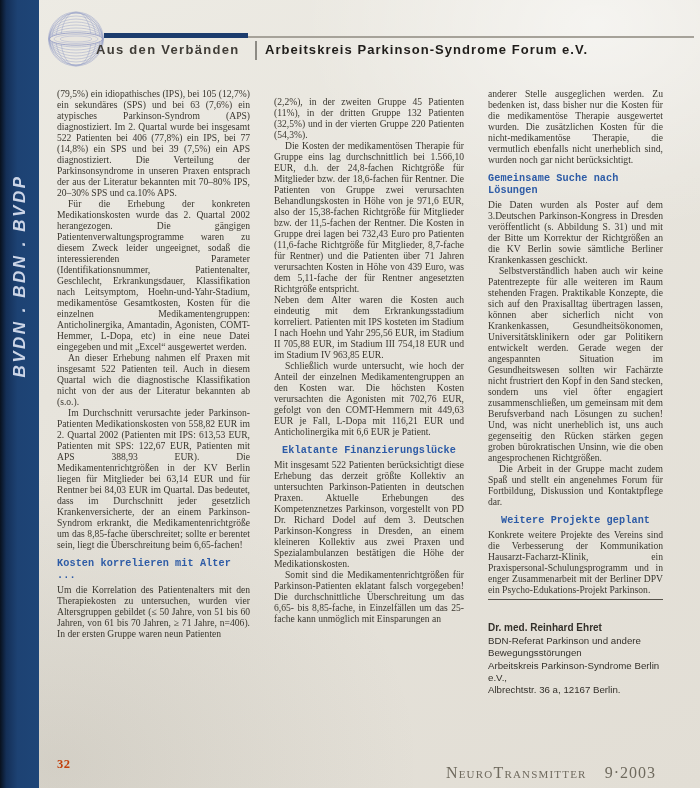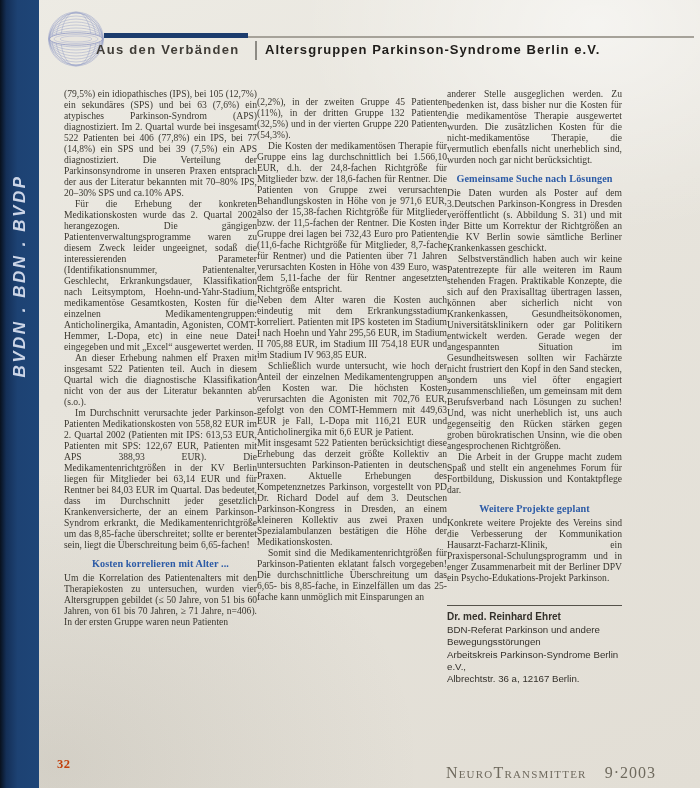--- a/index.html
+++ b/index.html
@@ -21,30 +21,30 @@
   
   .logo{position:absolute;left:46px;top:11px;width:60px;height:57px;}
   .rule-thick{position:absolute;left:104px;top:33px;width:144px;height:5px;background:#1c3c6d;}
   .rule-thin{position:absolute;left:248px;top:36px;width:446px;height:1.5px;background:#a6a299;}
   .section-label{position:absolute;left:96px;top:42px;font-family:"Liberation Sans",sans-serif;
     font-weight:bold;font-size:13px;letter-spacing:1.3px;color:#403d37;}
   .header-divider{position:absolute;left:255px;top:41px;width:1.6px;height:19px;background:#8d8b84;}
   .series-title{position:absolute;left:265px;top:42px;font-family:"Liberation Sans",sans-serif;
     font-weight:bold;font-size:13px;letter-spacing:1.05px;color:#1f1d1a;}
   
-  .columns{position:absolute;left:64px;top:88px;width:606px;display:flex;}
+  .columns{position:absolute;left:57px;top:88px;width:606px;display:flex;gap:24px;}
   .col{text-align:justify;font-size:9.6px;line-height:11px;}
   .col-1{width:193px;}.col-2{width:190px;margin-top:8px;}.col-3{width:175px;}
   .para{margin:0;}
   .para.indent{text-indent:11px;}
-  .heading{margin:8px 0 2px;text-align:center;font-family:Liberation Serif, serif;
+  .heading{margin:8px 0 2px;text-align:center;font-family:Liberation Mono, monospace;
     font-weight:bold;font-size:10.2px;line-height:12px;color:#2d5ba6;letter-spacing:.1px;}
   .heading>span{display:inline-block;text-align:left;}
   
-  .author-box{margin-top:22px;border-top:1.3px solid #55524a;padding-top:5px;text-align:left;
+  .author-box{margin-top:4px;border-top:1.3px solid #55524a;padding-top:22px;text-align:left;
     font-family:"Liberation Sans",sans-serif;font-size:9.7px;line-height:12.2px;color:#34312b;}
   .author-name{font-weight:bold;font-size:10px;margin-bottom:1px;}
   
   .page-number{position:absolute;left:57px;top:757px;font-weight:bold;font-size:12.5px;
     letter-spacing:.5px;color:#c2410c;}
   .journal-footer{position:absolute;right:44px;top:764px;font-size:16px;color:#6f6a5e;}
   .journal-name{font-variant:small-caps;letter-spacing:1.2px;}
   .issue{margin-left:14px;letter-spacing:1px;}
 </style>
 </head>
@@ -73,36 +73,37 @@
     <g fill="none" stroke="#a7aed1" stroke-width="0.5">
       <ellipse cx="30" cy="28" rx="22" ry="4.5"></ellipse>
       <ellipse cx="30" cy="28" rx="16" ry="3"></ellipse>
     </g>
   </svg>
 </div>
 <div class="rule-thick"></div>
 <div class="rule-thin"></div>
 <div class="section-label">Aus den Verbänden</div>
 <div class="header-divider"></div>
-<div class="series-title">Altersgruppen Parkinson-Syndrome Berlin e.V.</div>
+<div class="series-title">Arbeitskreis Parkinson-Syndrome Forum e.V.</div>
 
 <div class="columns">
   <div class="col col-1">
       <div class="para">(79,5%) ein idiopathisches (IPS), bei 105 (12,7%) ein sekundäres (SPS) und bei 63 (7,6%) ein atypisches Parkinson-Syndrom (APS) diagnostiziert. Im 2. Quartal wurde bei insgesamt 522 Patienten bei 406 (77,8%) ein IPS, bei 77 (14,8%) ein SPS und bei 39 (7,5%) ein APS diagnostiziert. Die Verteilung der Parkinsonsyndrome in unseren Praxen entsprach der aus der Literatur bekannten mit 70–80% IPS, 20–30% SPS und ca.10% APS.</div>
       <div class="para indent">Für die Erhebung der konkreten Medikationskosten wurde das 2. Quartal 2002 herangezogen. Die gängigen Patientenverwaltungsprogramme waren zu diesem Zweck leider ungeeignet, sodaß die interessierenden Parameter (Identifikationsnummer, Patientenalter, Geschlecht, Erkrankungsdauer, Klassifikation nach Leitsymptom, Hoehn-und-Yahr-Stadium, medikamentöse Gesamtkosten, Kosten für die einzelnen Medikamentengruppen: Anticholinergika, Amantadin, Agonisten, COMT-Hemmer, L-Dopa, etc) in eine neue Datei eingegeben und mit „Excel“ ausgewertet werden.</div>
       <div class="para indent">An dieser Erhebung nahmen elf Praxen mit insgesamt 522 Patienten teil. Auch in diesem Quartal wich die diagnostische Klassifikation nicht von der aus der Literatur bekannten ab (s.o.).</div>
       <div class="para indent">Im Durchschnitt verursachte jeder Parkinson-Patienten Medikationskosten von 558,82 EUR im 2. Quartal 2002 (Patienten mit IPS: 613,53 EUR, Patienten mit SPS: 122,67 EUR, Patienten mit APS 388,93 EUR). Die Medikamentenrichtgrößen in der KV Berlin liegen für Mitglieder bei 63,14 EUR und für Rentner bei 84,03 EUR im Quartal. Das bedeutet, dass im Durchschnitt jeder gesetzlich Krankenversicherte, der an einem Parkinson-Syndrom erkrankt, die Medikamentenrichtgröße um das 8,85-fache überschreitet; sollte er berentet sein, liegt die Überschreitung beim 6,65-fachen!</div>
       <div class="heading"><span>Kosten korrelieren mit Alter ...</span></div>
       <div class="para">Um die Korrelation des Patientenalters mit den Therapiekosten zu untersuchen, wurden vier Altersgruppen gebildet (≤ 50 Jahre, von 51 bis 60 Jahren, von 61 bis 70 Jahren, ≥ 71 Jahre, n=406). In der ersten Gruppe waren neun Patienten</div>
     </div>
   <div class="col col-2">
       <div class="para">(2,2%), in der zweiten Gruppe 45 Patienten (11%), in der dritten Gruppe 132 Patienten (32,5%) und in der vierten Gruppe 220 Patienten (54,3%).</div>
       <div class="para indent">Die Kosten der medikamentösen Therapie für Gruppe eins lag durchschnittlich bei 1.566,10 EUR, d.h. der 24,8-fachen Richtgröße für Mitglieder bzw. der 18,6-fachen für Rentner. Die Patienten von Gruppe zwei verursachten Behandlungskosten in Höhe von je 971,6 EUR, also der 15,38-fachen Richtgröße für Mitglieder bzw. der 11,5-fachen der Rentner. Die Kosten in Gruppe drei lagen bei 732,43 Euro pro Patienten (11,6-fache Richtgröße für Mitglieder, 8,7-fache für Rentner) und die Patienten über 71 Jahren verursachten Kosten in Höhe von 439 Euro, was dem 5,11-fache der für Rentner angesetzten Richtgröße entspricht.</div>
       <div class="para">Neben dem Alter waren die Kosten auch eindeutig mit dem Erkrankungsstadium korreliert. Patienten mit IPS kosteten im Stadium I nach Hoehn und Yahr 295,56 EUR, im Stadium II 705,88 EUR, im Stadium III 754,18 EUR und im Stadium IV 963,85 EUR.</div>
       <div class="para indent">Schließlich wurde untersucht, wie hoch der Anteil der einzelnen Medikamentengruppen an den Kosten war. Die höchsten Kosten verursachten die Agonisten mit 702,76 EUR, gefolgt von den COMT-Hemmern mit 449,63 EUR je Fall, L-Dopa mit 116,21 EUR und Anticholinergika mit 6,6 EUR je Patient.</div>
+      <div class="heading"><span>Eklatante Finanzierungslücke</span></div>
       <div class="para">Mit insgesamt 522 Patienten berücksichtigt diese Erhebung das derzeit größte Kollektiv an untersuchten Parkinson-Patienten in deutschen Praxen. Aktuelle Erhebungen des Kompetenznetzes Parkinson, vorgestellt von PD Dr. Richard Dodel auf dem 3. Deutschen Parkinson-Kongress in Dresden, an einem kleineren Kollektiv aus zwei Praxen und Spezialambulanzen bestätigen die Höhe der Medikationskosten.</div>
       <div class="para indent">Somit sind die Medikamentenrichtgrößen für Parkinson-Patienten eklatant falsch vorgegeben! Die durchschnittliche Überschreitung um das 6,65- bis 8,85-fache, in Einzelfällen um das 25-fache kann unmöglich mit Einsparungen an</div>
     </div>
   <div class="col col-3">
     <div>
         <div class="para">anderer Stelle ausgeglichen werden. Zu bedenken ist, dass bisher nur die Kosten für die medikamentöse Therapie ausgewertet wurden. Die zusätzlichen Kosten für die nicht-medikamentöse Therapie, die vermutlich ebenfalls nicht unerheblich sind, wurden noch gar nicht berücksichtigt.</div>
         <div class="heading"><span>Gemeinsame Suche nach Lösungen</span></div>
         <div class="para">Die Daten wurden als Poster auf dem 3.Deutschen Parkinson-Kongress in Dresden veröffentlicht (s. Abbildung S. 31) und mit der Bitte um Korrektur der Richtgrößen an die KV Berlin sowie sämtliche Berliner Krankenkassen geschickt.</div>
         <div class="para indent">Selbstverständlich haben auch wir keine Patentrezepte für alle weiteren im Raum stehenden Fragen. Praktikable Konzepte, die sich auf den Praxisalltag übertragen lassen, können aber sicherlich nicht von Krankenkassen, Gesundheitsökonomen, Universitätsklinikern oder gar Politikern entwickelt werden. Gerade wegen der angespannten Situation im Gesundheitswesen sollten wir Fachärzte nicht frustriert den Kopf in den Sand stecken, sondern uns viel öfter engagiert zusammenschließen, um gemeinsam mit dem Berufsverband nach Lösungen zu suchen! Und, was nicht unerheblich ist, uns auch gegenseitig den Rücken stärken gegen groben bürokratischen Unsinn, wie die oben angesprochenen Richtgrößen.</div>
         <div class="para indent">Die Arbeit in der Gruppe macht zudem Spaß und stellt ein angenehmes Forum für Fortbildung, Diskussion und Kontaktpflege dar.</div>

